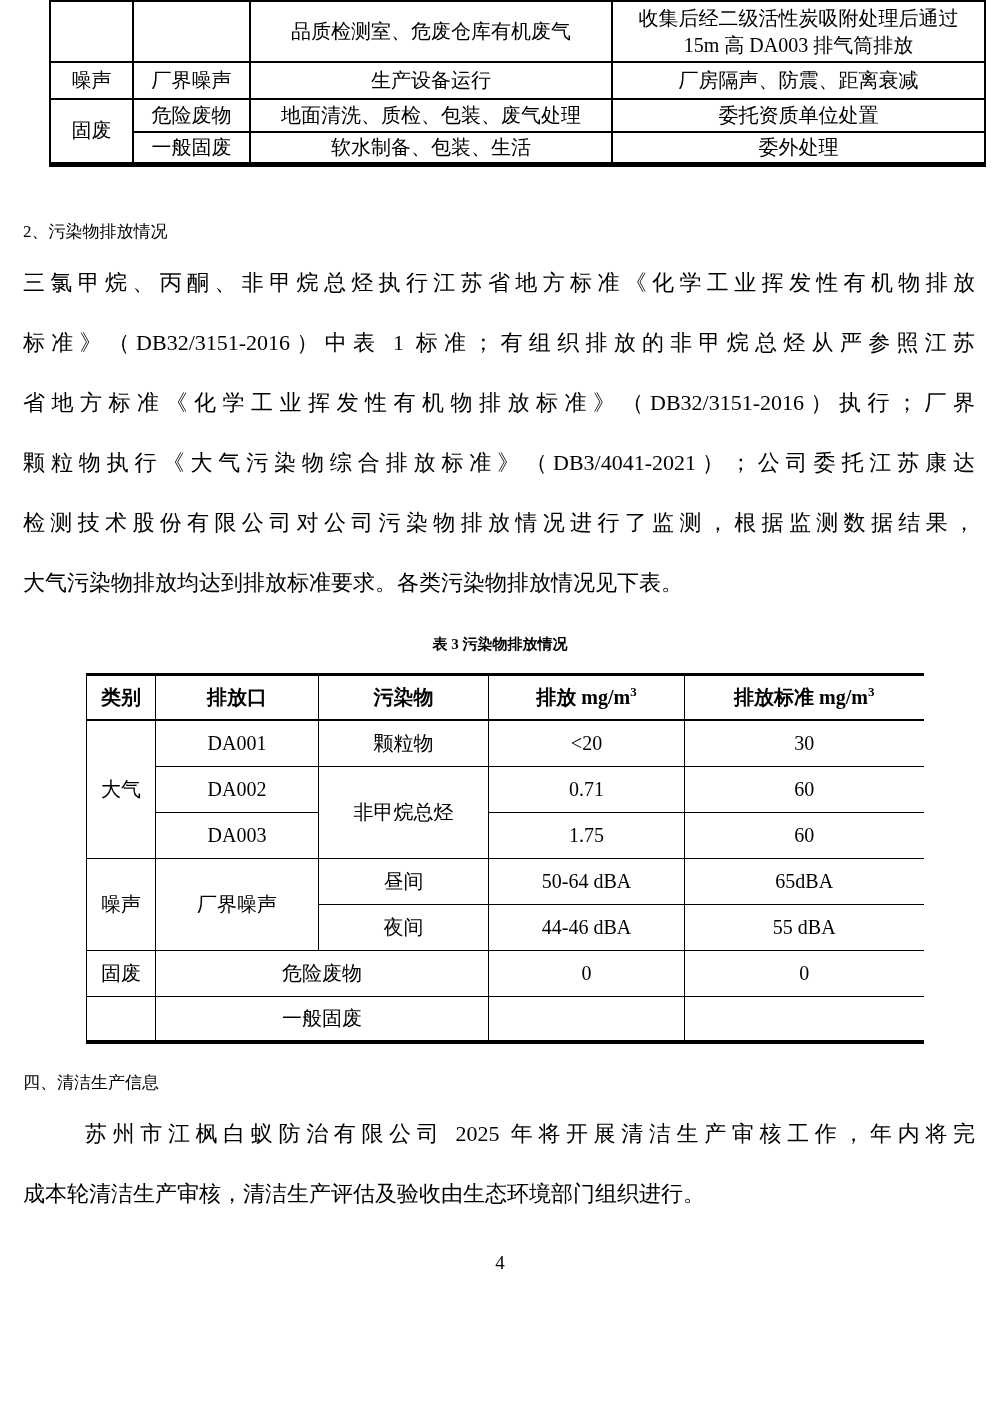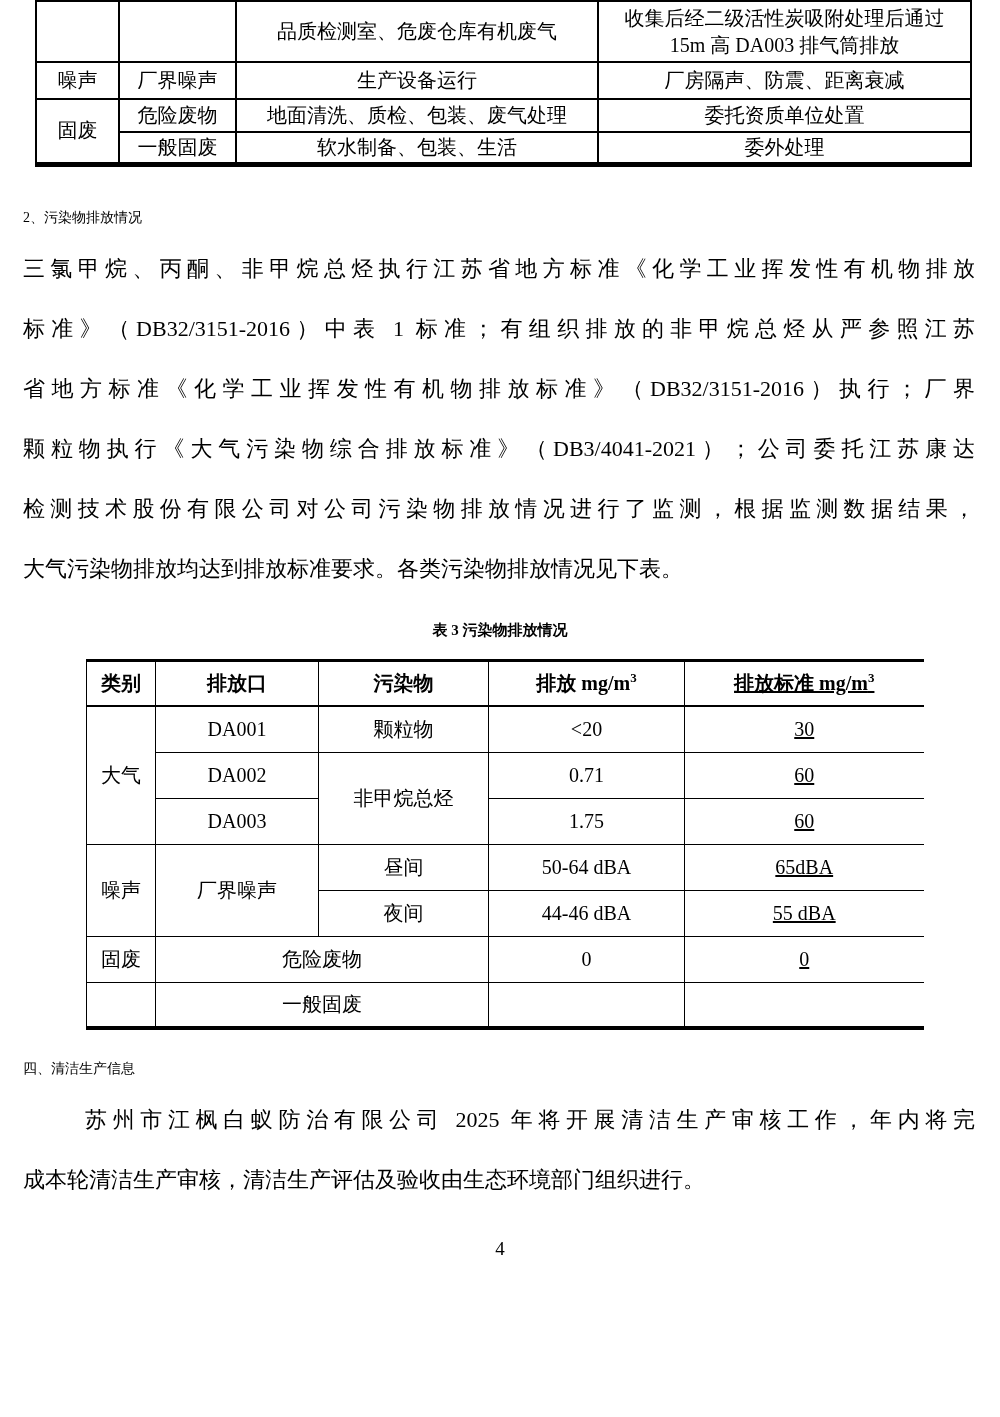--- a/index.html
+++ b/index.html
@@ -6,33 +6,33 @@
   body {
     width:1000px; height:1417px;
     background:#ffffff; color:#000000;
     font-family:"Liberation Serif","DejaVu Serif",serif;
     overflow:hidden;
   }
 
   
   table.toptable {
     border-collapse:collapse; table-layout:fixed;
-    margin-left:35px; width:935px;
+    margin-left:49px; width:935px;
     border-top:2px solid #000; border-bottom:5px solid #000;
   }
   table.toptable td {
     border:2px solid #000;
     text-align:center; vertical-align:middle;
     font-size:20px; line-height:27px; padding:0 16px;
   }
 
   
   .heading {
-    margin:36px 25px 0 23px;
-    font-size:14px; line-height:30px;font-family:Liberation Serif, serif;
+    margin:50px 25px 0 23px;
+    font-size:17px; line-height:30px;font-family:Liberation Serif, serif;
   }
   .para { margin:6px 25px 0 23px; font-size:22px; }
   .para .line { height:60px; line-height:60px; }
   .jall { text-align:justify; text-align-last:justify; }
   .indent { text-indent:62px; }
 
   
   .t3title {
     margin-top:16px; height:30px; line-height:30px;
     text-align:center; font-weight:bold; font-size:15px;
@@ -42,21 +42,21 @@
     margin:14px 0 0 86px; width:837px;
     border-top:3px solid #000; border-bottom:4px solid #000;
   }
   table.t3 th, table.t3 td {
     border:1.5px solid #000;
     text-align:center; vertical-align:middle;
     font-size:20px; font-weight:normal; padding:0 9px;
   }
   table.t3 th { font-weight:bold; border-bottom:2px solid #000; }
   table.t3 tr { height:46px; }
-  table.t3 .no-r { border-right:none;text-decoration:underline; }
+  table.t3 .no-r { border-right:none; }
   table.t3 sup { font-size:13px; }
 
   .heading4 { margin-top:24px; }
   .pageno {
     margin-top:28px; text-align:center;
     font-size:19px;
   }
 </style>
 </head>
 <body>

